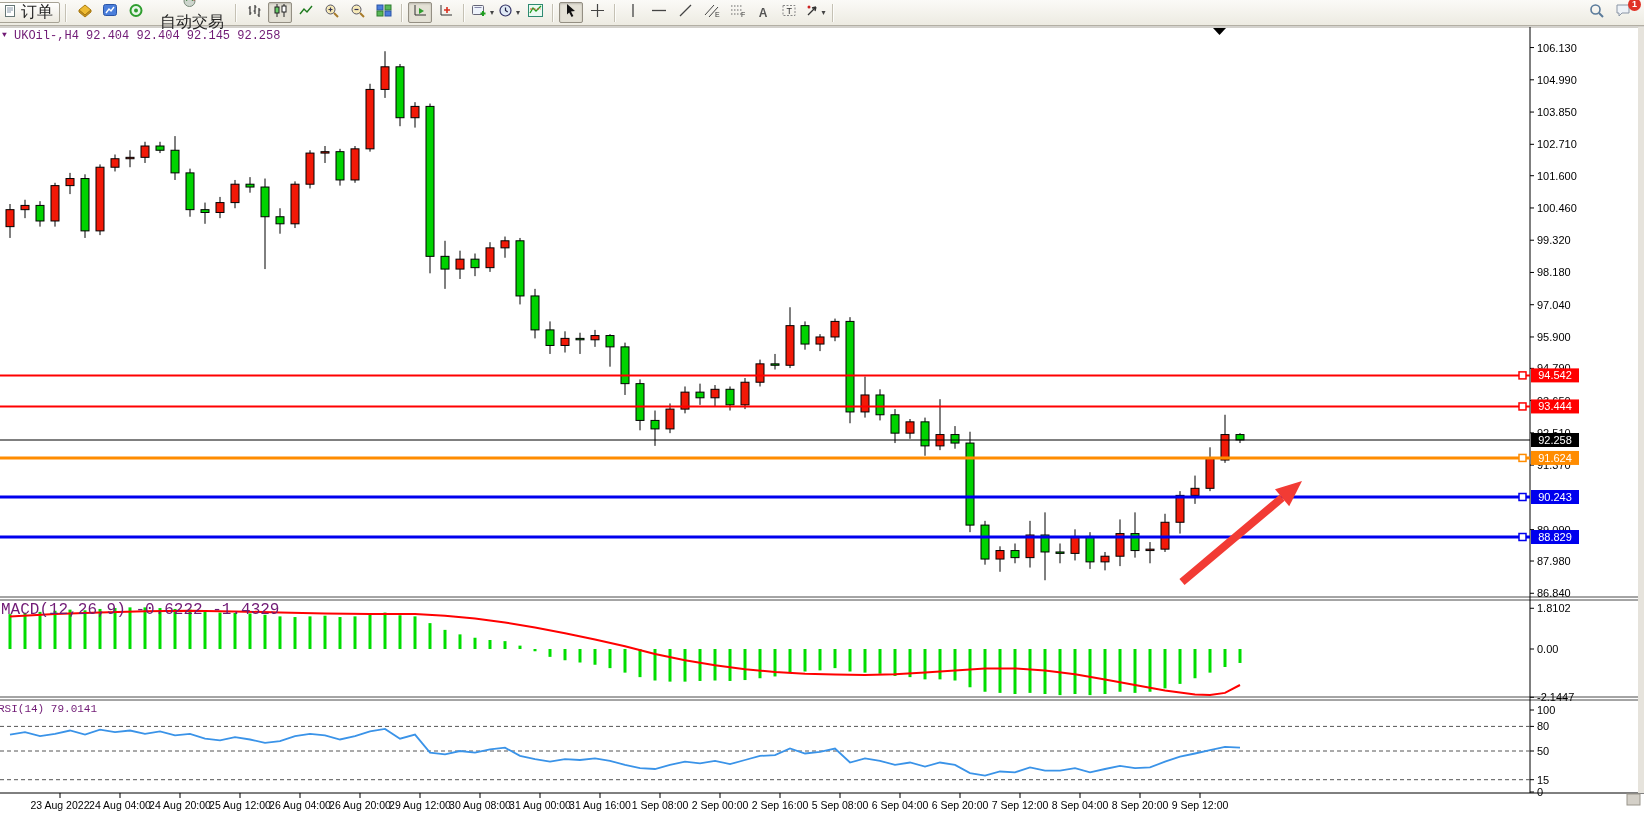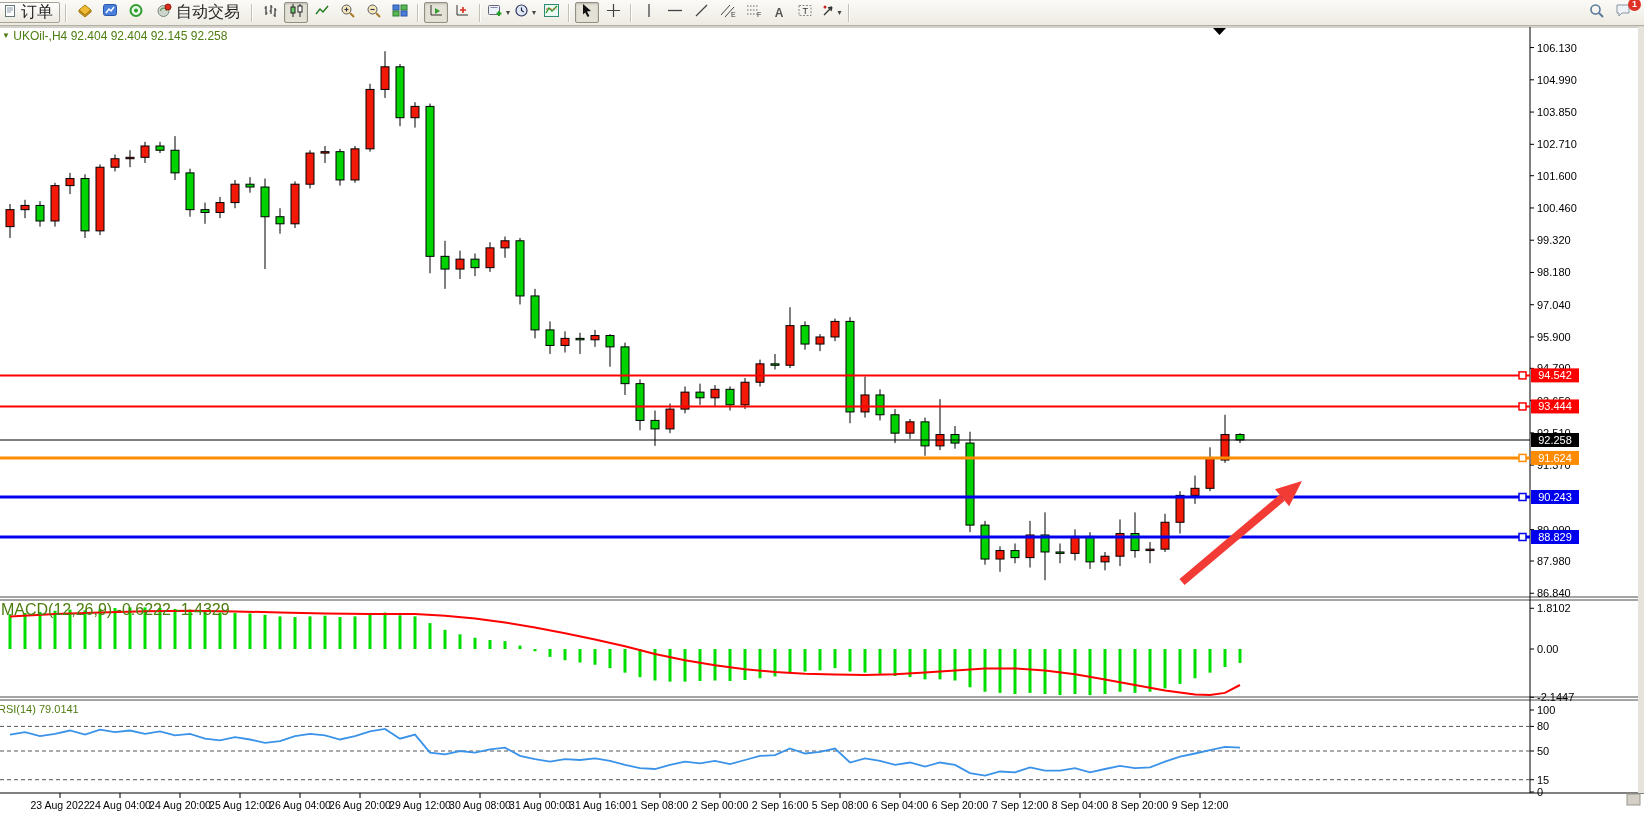--- a/index.html
+++ b/index.html
@@ -14,21 +14,21 @@
   .tbtn.pressed{border:1px solid #948f83;background:#e4e1d6;box-shadow:inset 0 1px 2px rgba(0,0,0,.18);}
   .tbtn .cap{font-size:16px;color:#222;margin-left:4px;white-space:nowrap;}
   .sep{width:1px;height:18px;background:#c5c1b4;border-right:1px solid #fdfdfb;margin:0 4px;}
   .caret{font-size:8px;color:#444;margin-left:2px;}
   .tf{font-size:11px;color:#333;padding:3px 6px;border:1px solid transparent;border-radius:2px;margin:0 1px;}
   .tf.pressed{border:1px solid #948f83;background:#e9e6dc;box-shadow:inset 0 1px 2px rgba(0,0,0,.15);}
   .right-tools{margin-left:auto;display:flex;align-items:center;}
   .badge{position:absolute;top:-5px;right:-7px;background:#e03125;color:#fff;font-size:9px;
     border-radius:8px;min-width:13px;height:13px;line-height:13px;text-align:center;font-weight:bold;}
   
-  .ovl{position:absolute;color:#4d7c0f;white-space:nowrap;z-index:10;}
+  .ovl{position:absolute;color:#701a75;white-space:nowrap;z-index:10;font-family:Liberation Mono, monospace;}
   #chart-title{left:2px;top:29px;font-size:12px;}
   #macd-label{left:1px;top:601px;font-size:16px;}
   #rsi-label{left:-2px;top:703px;font-size:11px;}
   svg text{font-family:"Liberation Sans",sans-serif;}
 </style>
 </head>
 <body>
 
 <div id="screen">
 
@@ -458,21 +458,21 @@
       </span>
     </div>
     <div class="tbtn">
       <span>
         <svg width="16" height="15">
             <circle cx="8" cy="7.5" r="5.5" fill="#e9f6e9" stroke="#2f9e2f" stroke-width="2"></circle>
             <circle cx="8" cy="7.5" r="2" fill="#2f9e2f"></circle>
           </svg>
       </span>
     </div>
-    <div class="tbtn" style="padding:0 5px;">
+    <div class="tbtn" style="padding:0 5px;flex-direction:column;">
       <span>
         <svg width="16" height="15">
             <circle cx="7.5" cy="8" r="5.5" fill="#cdd5cd" stroke="#7a8a7a"></circle>
             <path d="M4.5 8a3 3 0 0 1 6 0" stroke="#3f7f3f" fill="none"></path>
             <circle cx="12" cy="4" r="3" fill="#d82e1e" stroke="#9c1408"></circle>
           </svg>
       </span>
       <span class="cap">自动交易</span>
     </div>
     <div class="sep"></div>

